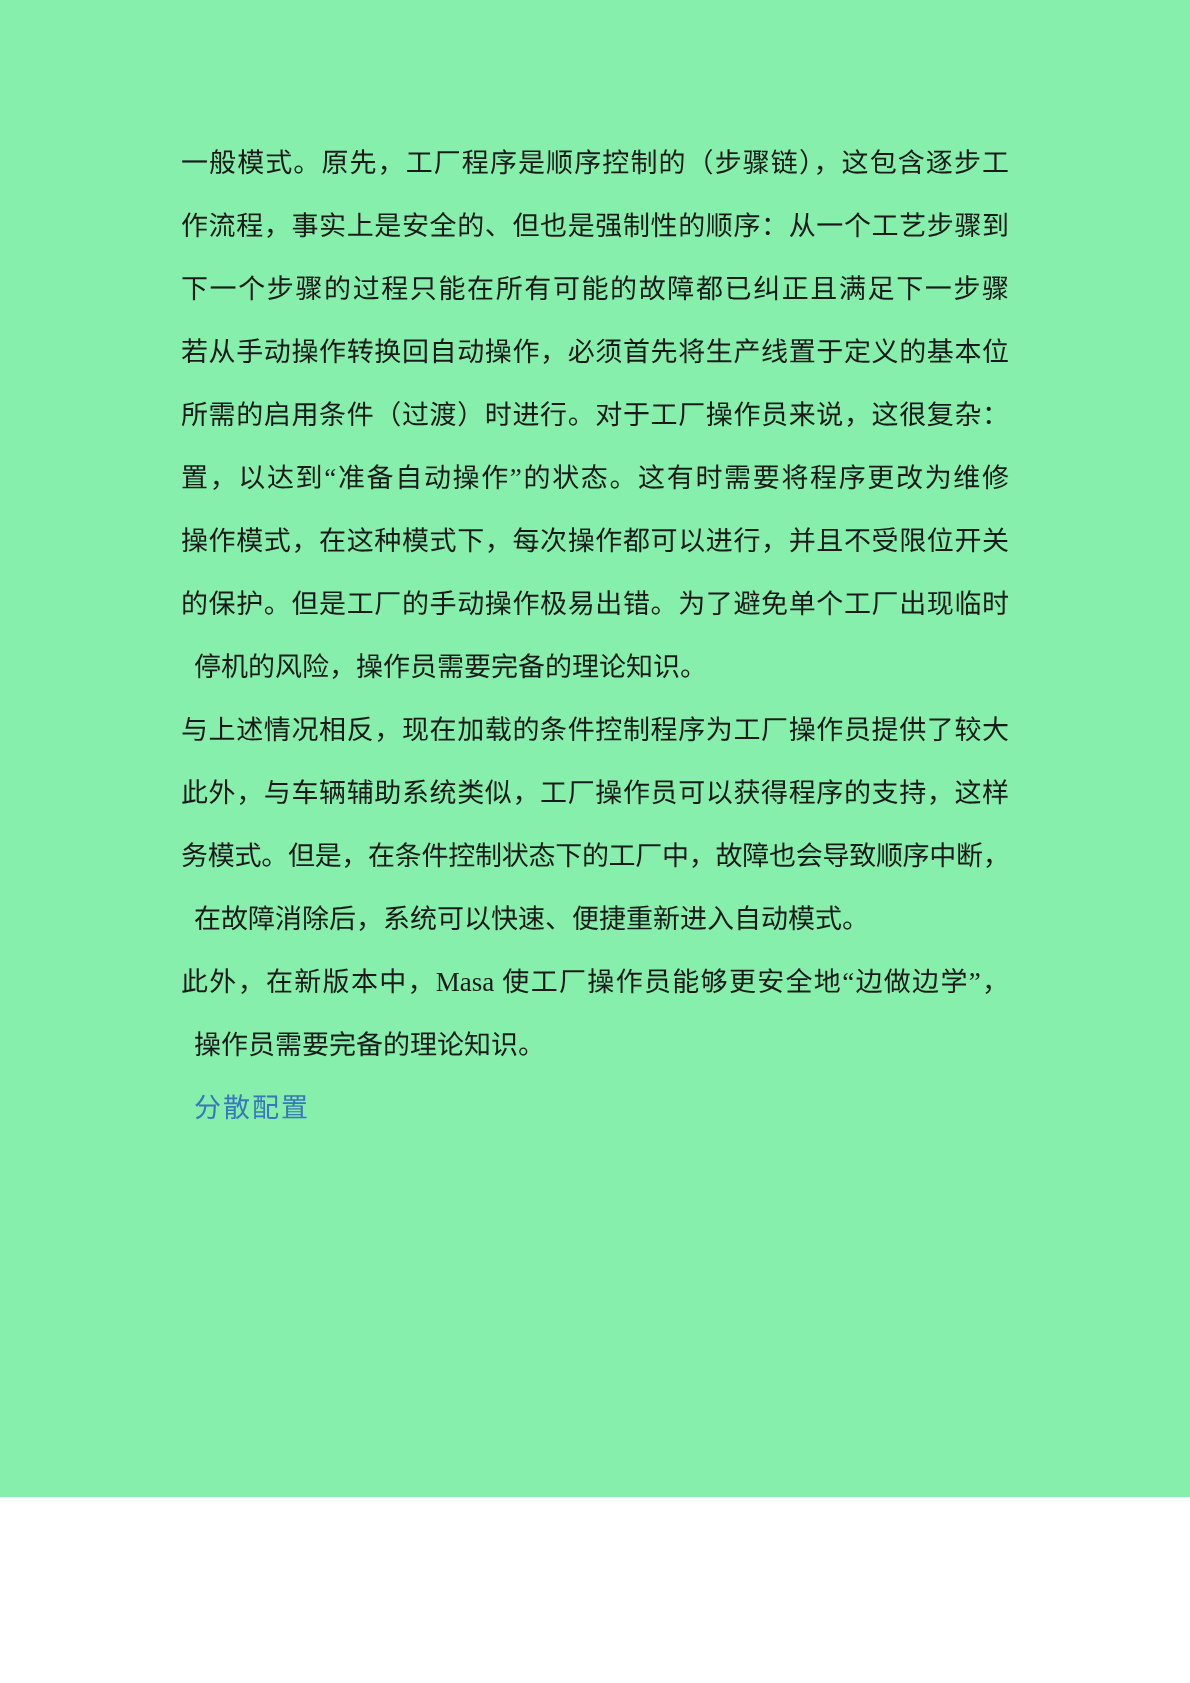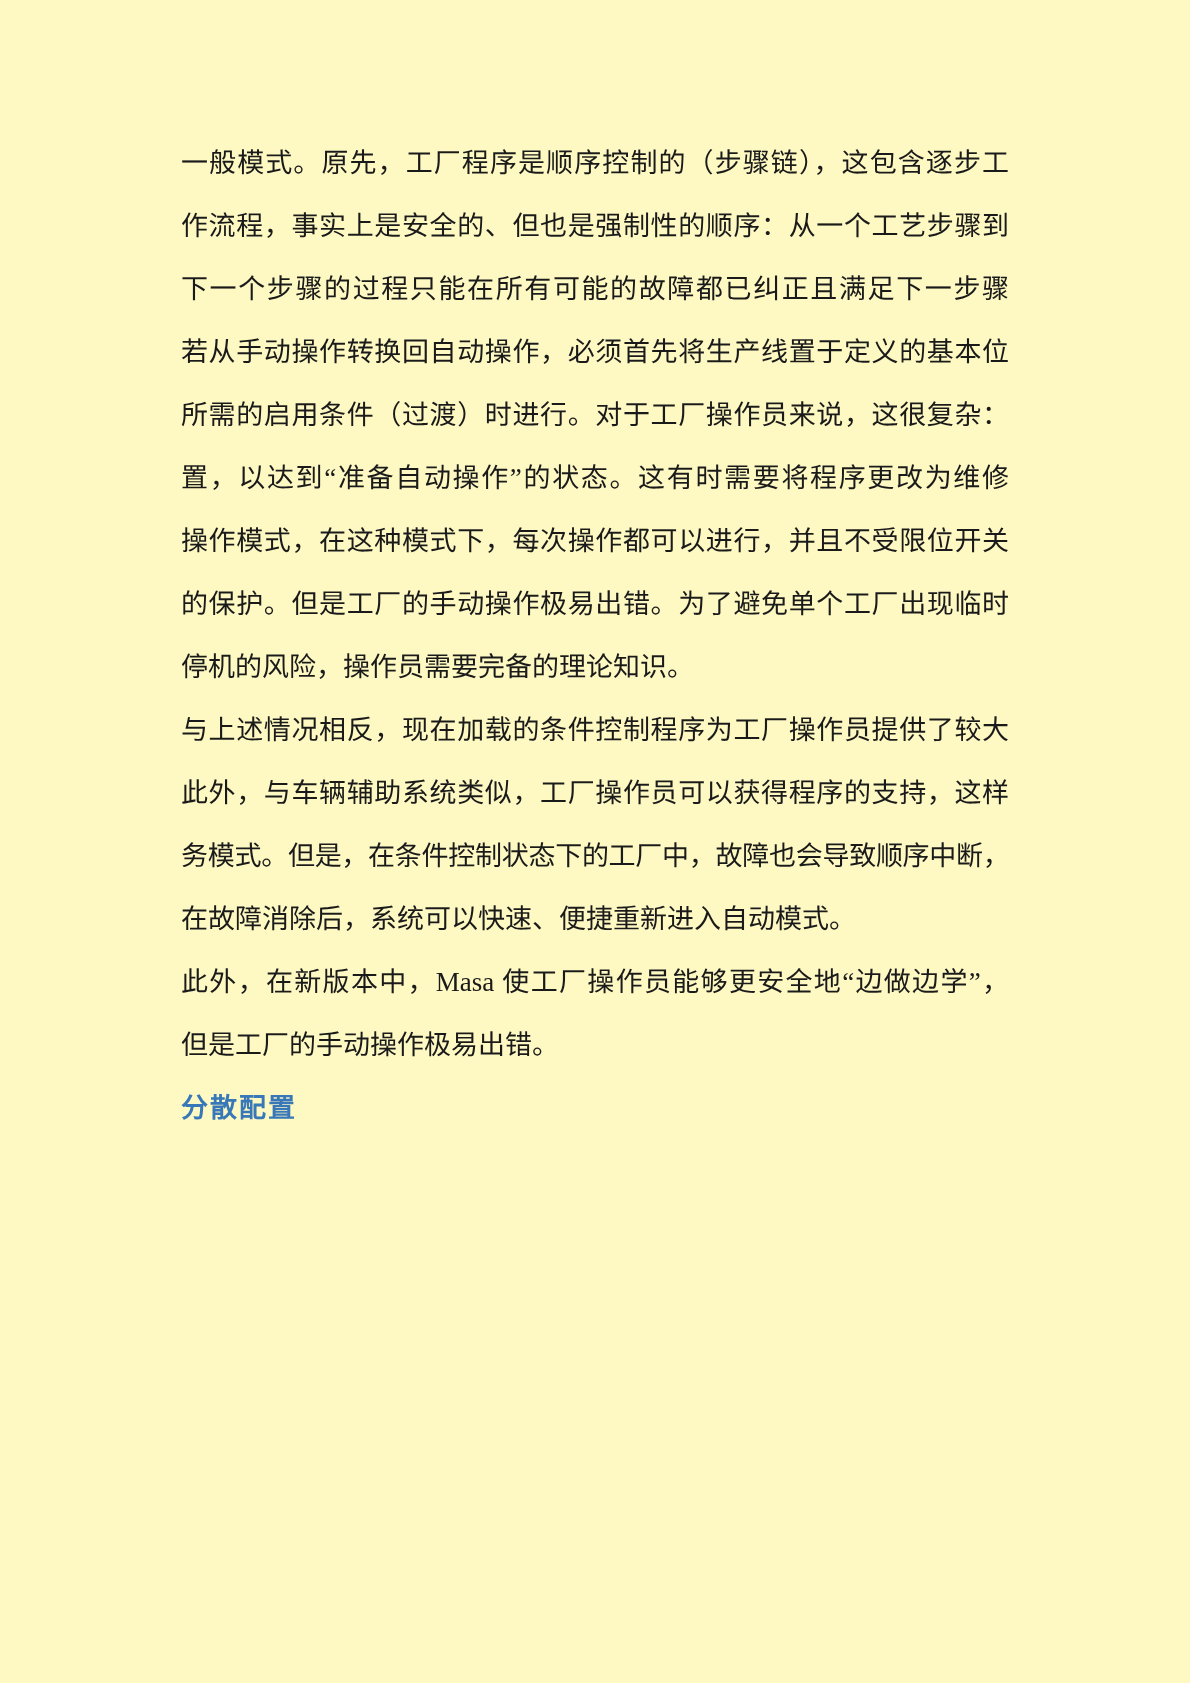--- a/index.html
+++ b/index.html
@@ -11,48 +11,47 @@
     width: 1190px;
     height: 1683px;
     position: relative;
     overflow: hidden;
     font-family: "Liberation Serif", "DejaVu Serif", serif;
   }
   .page {
     position: absolute;
     left: 0; top: 0;
     width: 1190px;
-    height: 1683px;
-    background: #fef9c3;
+    height: 1497px;
+    background: #86efac;
   }
   .doc-body {
     position: absolute;
     left: 181px;
     top: 132px;
     width: 828px;
     color: #1a1a1a;
   }
   .paragraph { margin: 0; padding: 0; }
   .line {
     font-size: 27px;
     line-height: 63px;
     height: 63px;
     text-align: justify;
     text-align-last: justify;
     overflow: visible;
   }
   
-  .line.last { text-align-last: left; }
+  .line.last { text-align-last: left; margin-left: 13px; }
   
   .line.tight { letter-spacing: -0.8px; }
   .paragraph.heading .line {
     text-align: center;
     text-align-last: left;
     letter-spacing: 2px;
-    font-weight: bold;
   }
 </style>
 </head>
 <body>
 
 <div class="page">
   <div class="doc-body" style="color: rgb(26, 26, 26);">
       <div class="paragraph">
         <div class="line">一般模式。原先，工厂程序是顺序控制的（步骤链），这包含逐步工</div>
         <div class="line">作流程，事实上是安全的、但也是强制性的顺序：从一个工艺步骤到</div>
@@ -65,19 +64,19 @@
         <div class="line last">停机的风险，操作员需要完备的理论知识。</div>
       </div>
       <div class="paragraph">
         <div class="line">与上述情况相反，现在加载的条件控制程序为工厂操作员提供了较大</div>
         <div class="line">此外，与车辆辅助系统类似，工厂操作员可以获得程序的支持，这样</div>
         <div class="line tight">务模式。但是，在条件控制状态下的工厂中，故障也会导致顺序中断，</div>
         <div class="line last">在故障消除后，系统可以快速、便捷重新进入自动模式。</div>
       </div>
       <div class="paragraph">
         <div class="line">此外，在新版本中，Masa 使工厂操作员能够更安全地“边做边学”，</div>
-        <div class="line last">但是工厂的手动操作极易出错。</div>
+        <div class="line last">操作员需要完备的理论知识。</div>
       </div>
       <div class="paragraph heading" style="color: rgb(56, 120, 184);">
         <div class="line last">分散配置</div>
       </div>
     </div>
 </div>
 
 </body></html>

